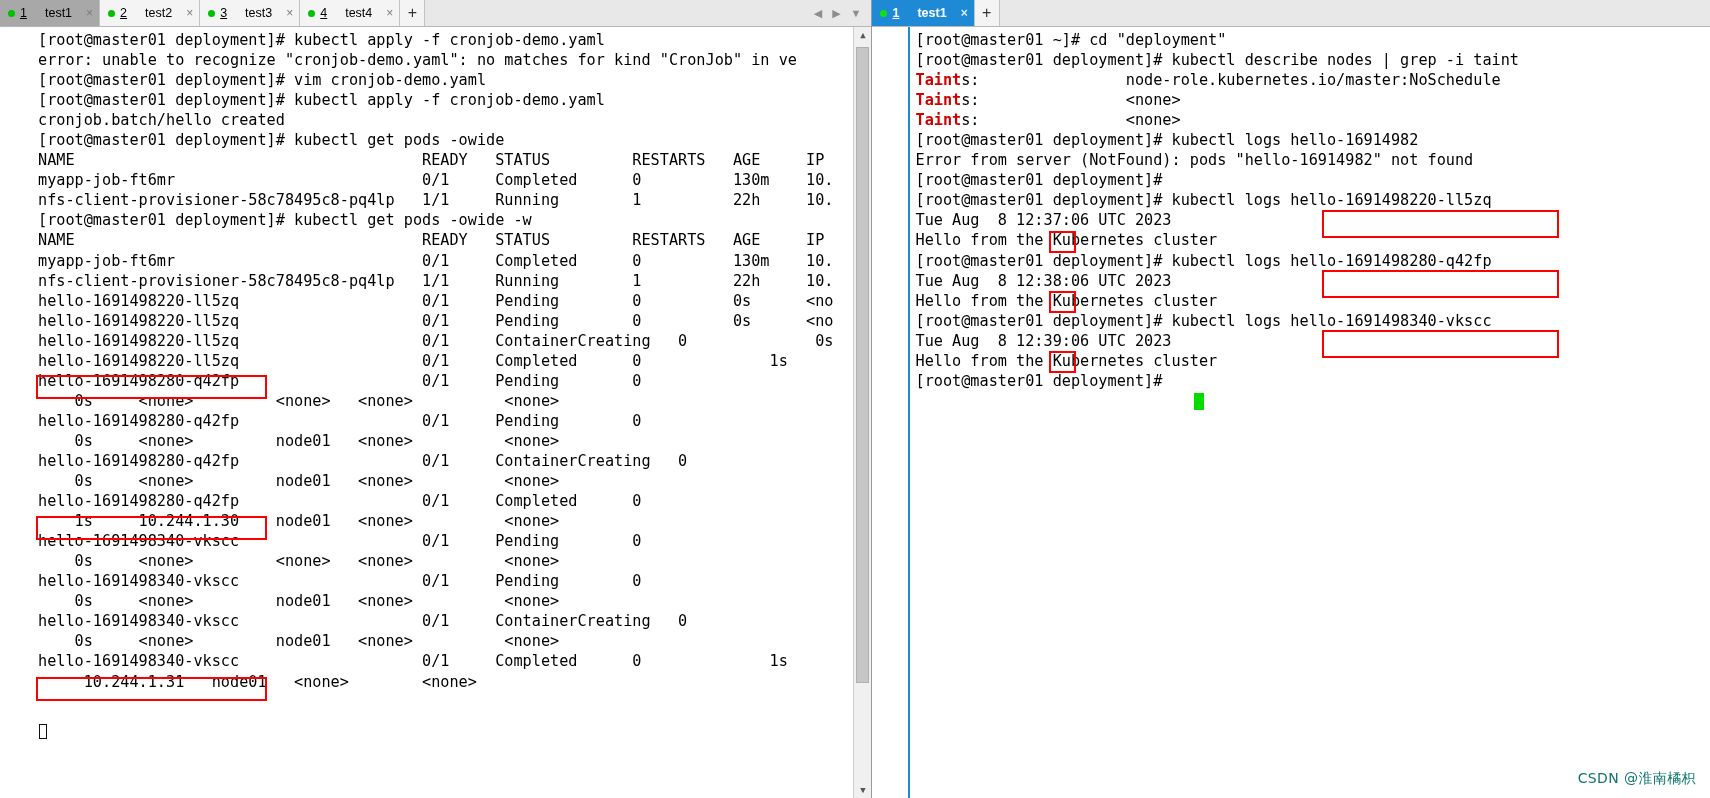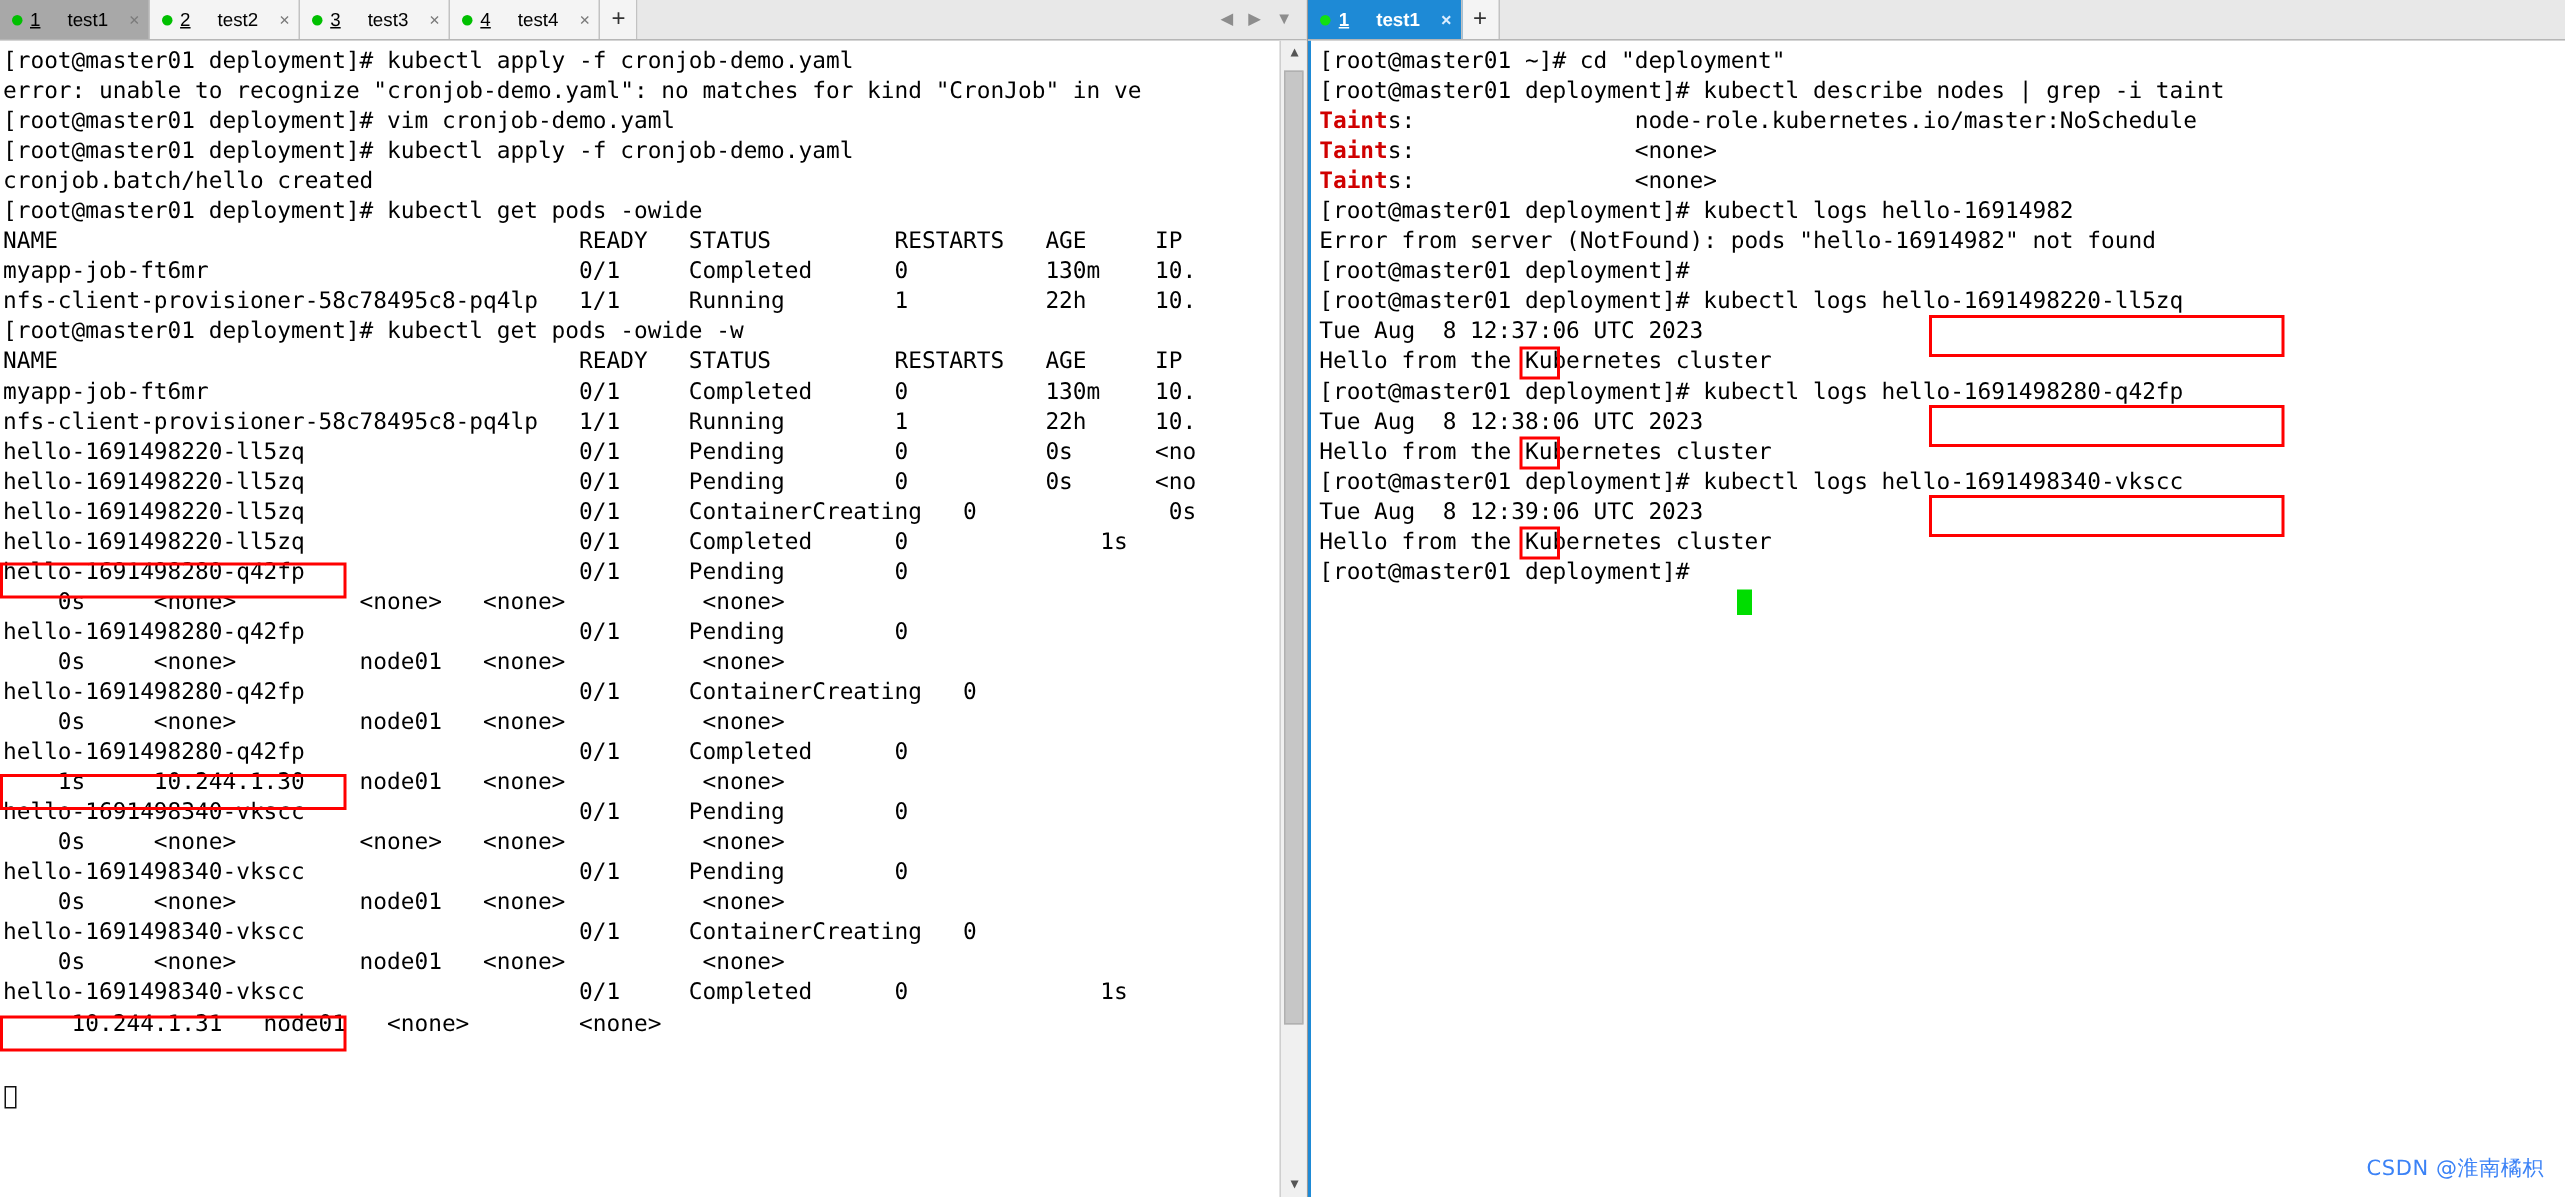--- a/index.html
+++ b/index.html
@@ -99,20 +99,21 @@
   }
   .tabbar-nav span { line-height: 1; }
 
   
   .term-wrap {
     flex: 1;
     display: flex;
     flex-direction: row;
     overflow: hidden;
     background: #ffffff;
+    padding-left: 36px;
   }
   .term {
     flex: 1;
     position: relative;
     overflow: hidden;
     padding: 3px 0 0 2px;
     box-sizing: border-box;
   }
   .term-right { border-left: 2px solid #1e8ad6; padding-left: 5px; }
   pre.screen {
@@ -173,21 +174,21 @@
     box-sizing: border-box;
   }
 
   
   .watermark {
     position: absolute;
     right: 14px;
     bottom: 10px;
     font-family: "DejaVu Sans", "Liberation Sans", sans-serif;
     font-size: 14px;
-    color: #3b82f6;
+    color: #0f766e;
     letter-spacing: 0.4px;
   }
 </style>
 </head>
 <body>
 
 <div class="app">
 
   <div class="pane pane-left">
 

